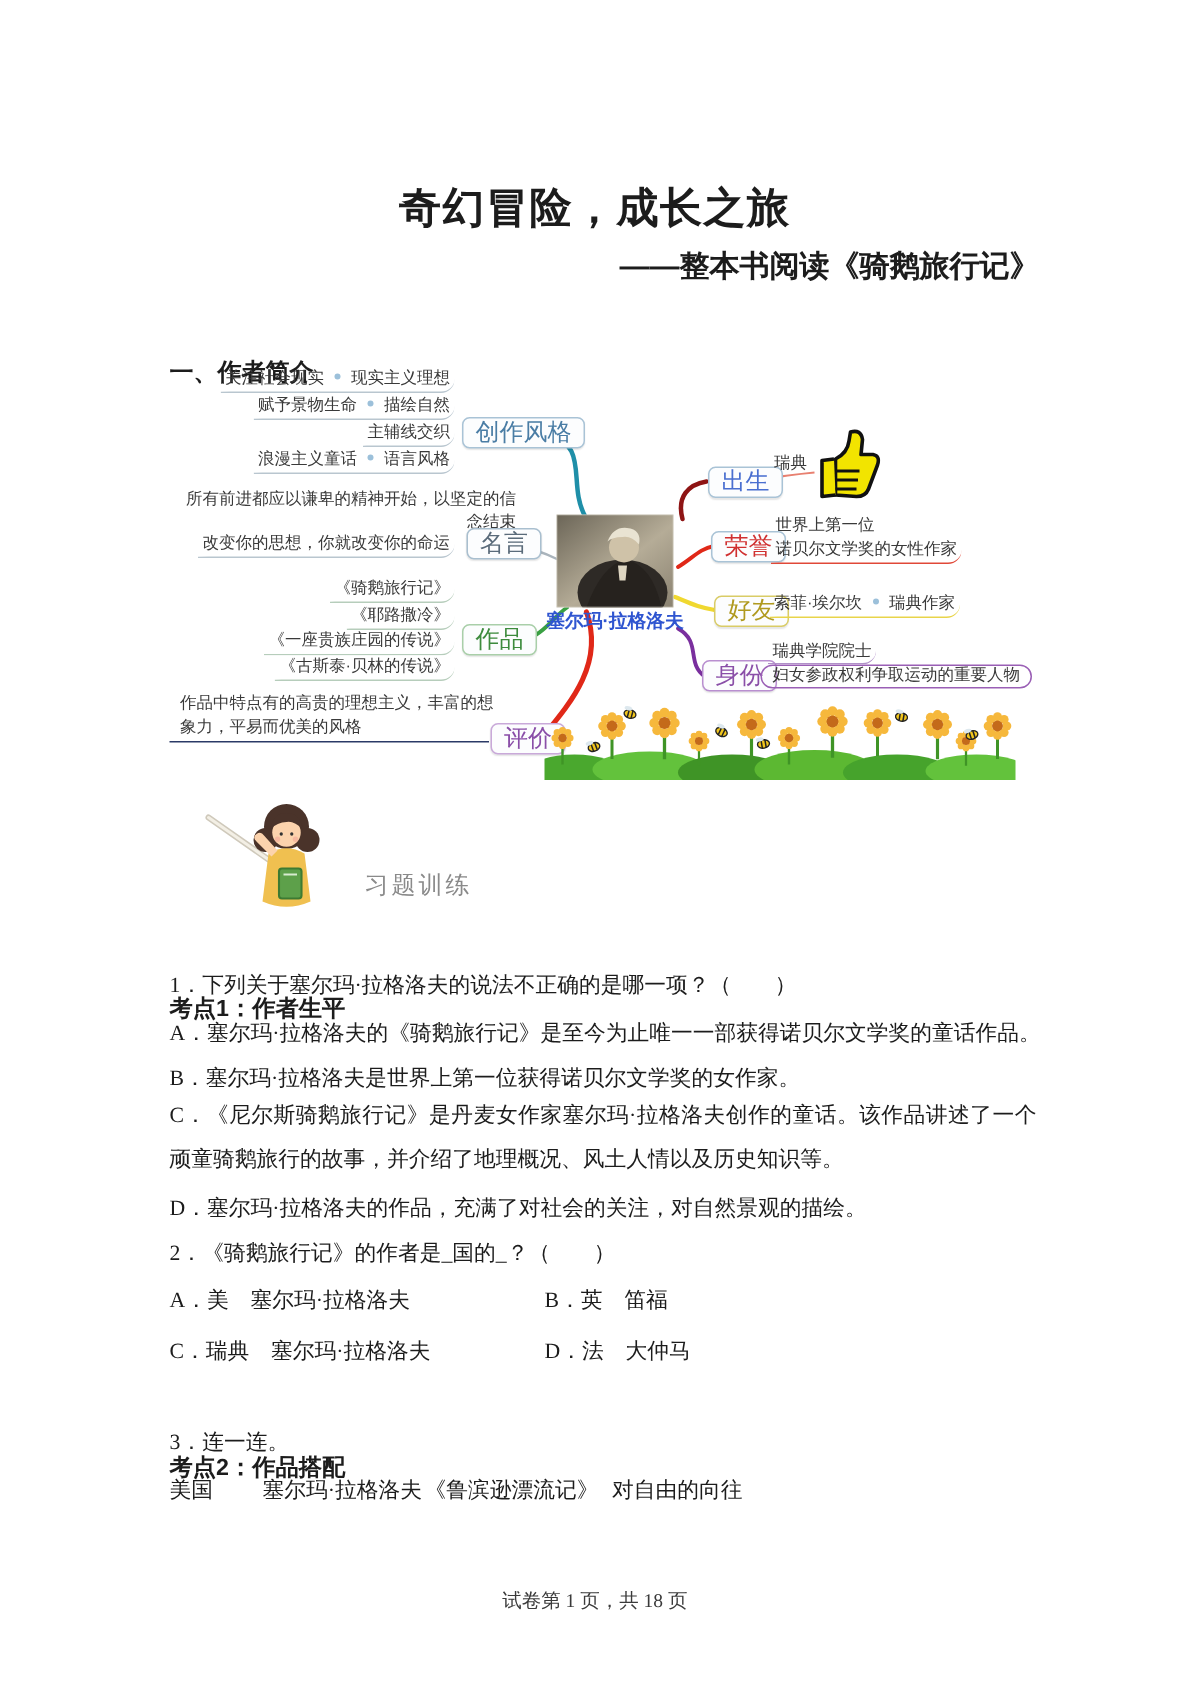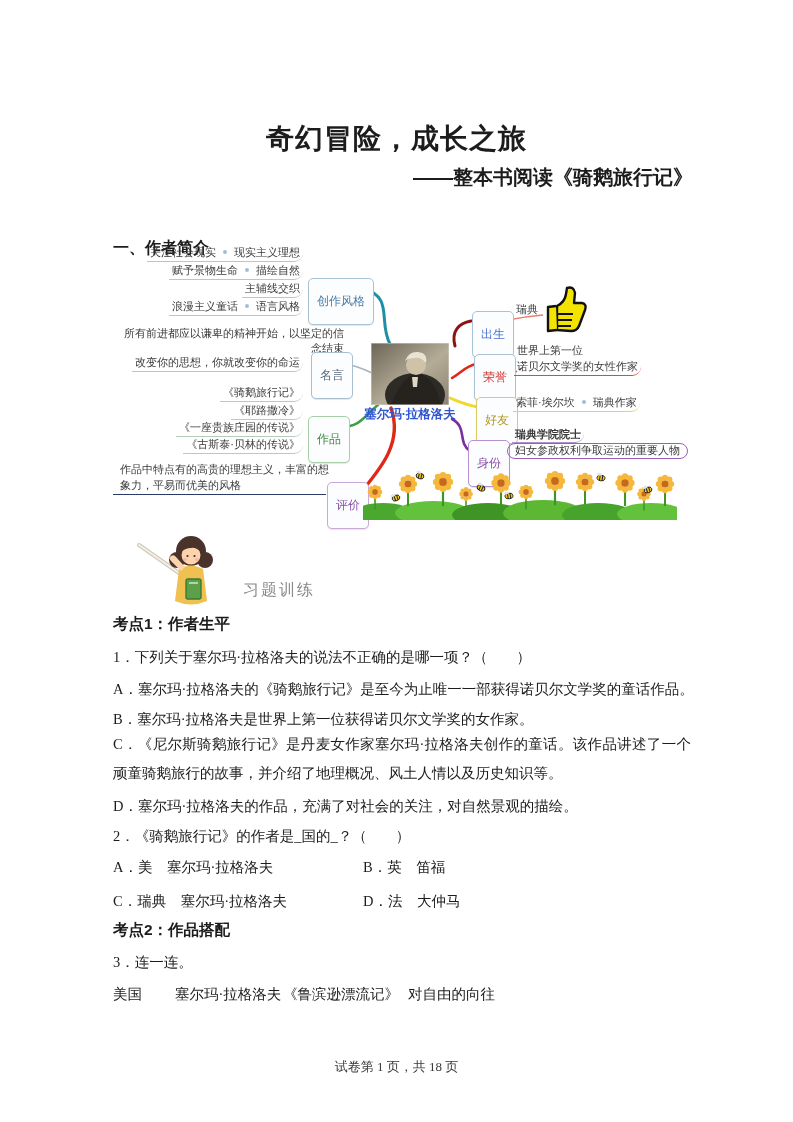--- a/index.html
+++ b/index.html
@@ -3,37 +3,37 @@
 <meta charset="utf-8">
 <style>
   html,body{margin:0;padding:0;background:#fff;}
   .page{position:relative;width:793px;height:1122px;background:#fff;overflow:hidden;
         font-family:"Liberation Serif",serif;color:#1c1c1c;}
   .abs{position:absolute;}
   .title{left:0;right:0;top:120px;text-align:center;font-family:"Liberation Sans",sans-serif;
          font-weight:bold;font-size:28px;letter-spacing:1px;}
   .subtitle{right:100px;top:164px;font-family:"Liberation Sans",sans-serif;font-weight:bold;font-size:20px;margin-left:40px;}
   .h-sec{left:113px;top:202px;font-family:"Liberation Sans",sans-serif;font-weight:bold;font-size:16px;margin-top:36px;}
-  .kaodian{left:113px;font-family:"Liberation Sans",sans-serif;font-weight:bold;font-size:15.5px;white-space:nowrap;}
+  .kaodian{left:113px;font-family:"Liberation Sans",sans-serif;font-weight:bold;font-size:15.5px;white-space:nowrap;margin-top:48px;}
   .bodyline{left:113px;font-size:14.5px;white-space:nowrap;line-height:20px;}
   .para{left:113px;width:578px;font-size:14.5px;line-height:29px;text-align:justify;}
   .banner-label{left:243px;top:580px;font-family:"Liberation Sans",sans-serif;font-size:16px;color:#8a8a8a;letter-spacing:2px;}
   .footer{left:0;right:0;top:1058px;text-align:center;font-size:13px;color:#3a3a3a;}
 
   
   .mm-text{font-size:11px;color:#3a3a3a;white-space:nowrap;font-family:"Liberation Sans",sans-serif;line-height:13px;}
   .mm-right{right:490px;text-align:right;}
-  .mm-node{font-size:12px;line-height:15px;padding:15px 8px;border:1.2px solid #a9c3d6;border-radius:5px;
+  .mm-node{font-size:16px;line-height:15px;padding:2px 8px;border:1.2px solid #a9c3d6;border-radius:5px;
            background:#fcfdfe;font-family:"Liberation Sans",sans-serif;white-space:nowrap;
            box-shadow:0 1px 1px rgba(0,0,0,.10);}
   .uline{border-bottom:1.6px solid #b9c6cf;border-bottom-right-radius:9px;padding:0 3px 2px 3px;}
   .uline-green{border-color:#b6cdbb;}
   .uline-red{border-color:#e04838;}
   .uline-yellow{border-color:#e8d44a;}
-  .uline-thin-purple{border-bottom:1.3px solid #b090c8;border-bottom-right-radius:9px;padding:0 3px 1px 3px;font-weight:bold;}
+  .uline-thin-purple{border-bottom:1.3px solid #b090c8;border-bottom-right-radius:9px;padding:0 3px 1px 3px;}
   .capsule{border:1.4px solid #9a5fb5;border-radius:9px;padding:0 7px 1px 7px;}
   .dot{display:inline-block;width:4px;height:4px;border-radius:50%;background:#9cc0da;margin:0 7px;vertical-align:2px;}
   .quote-block{left:120px;top:326px;width:224px;white-space:normal;text-align:right;line-height:15px;}
   .eval-block{left:120px;top:461px;width:214px;white-space:normal;text-align:left;line-height:16px;}
   .eval-line{left:113px;top:494px;width:213px;border-top:1.7px solid #2b3a67;height:0;}
   .name-label{left:364px;top:406px;width:92px;text-align:center;font-family:"Liberation Sans",sans-serif;
               font-weight:bold;font-size:12.5px;color:#2f55d0;}
   .node-style{left:308px;top:278px;color:#4a7da5;}
   .node-quote{left:311px;top:352px;color:#5a6b7a;border-color:#a9bfcf;}
   .node-works{left:308px;top:416px;color:#3d8b3d;border-color:#a9cfa9;}

